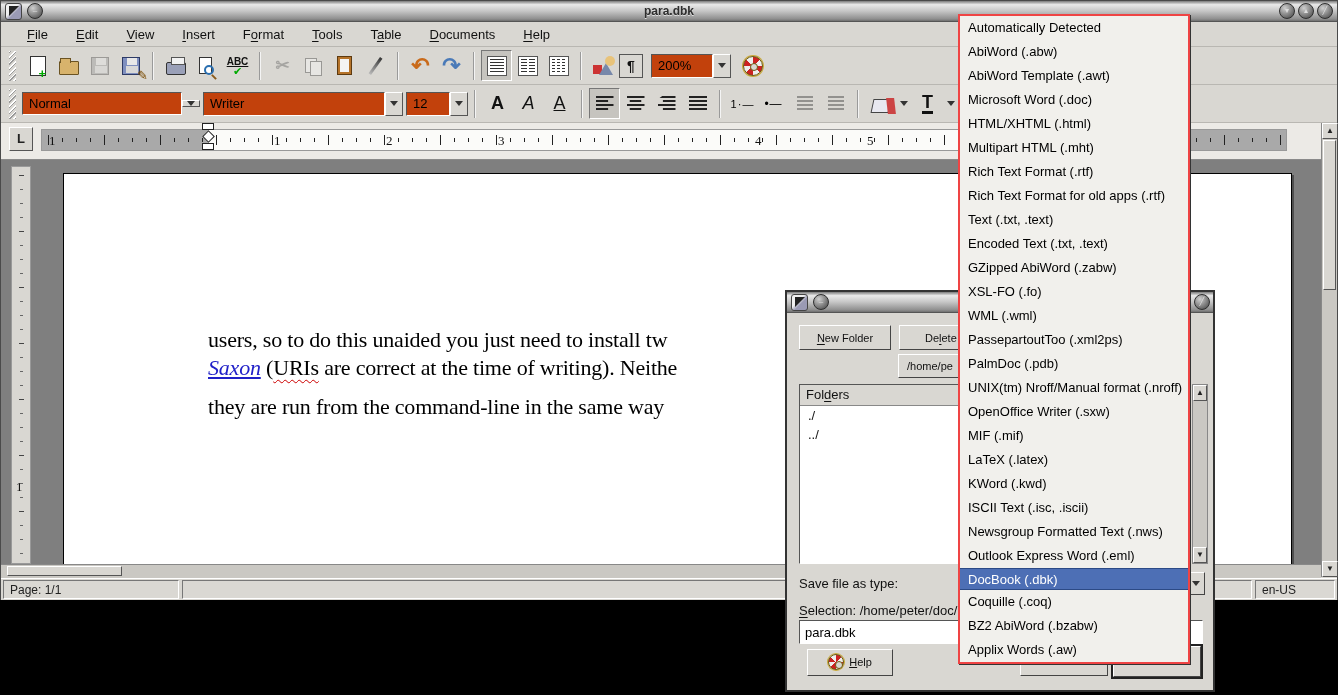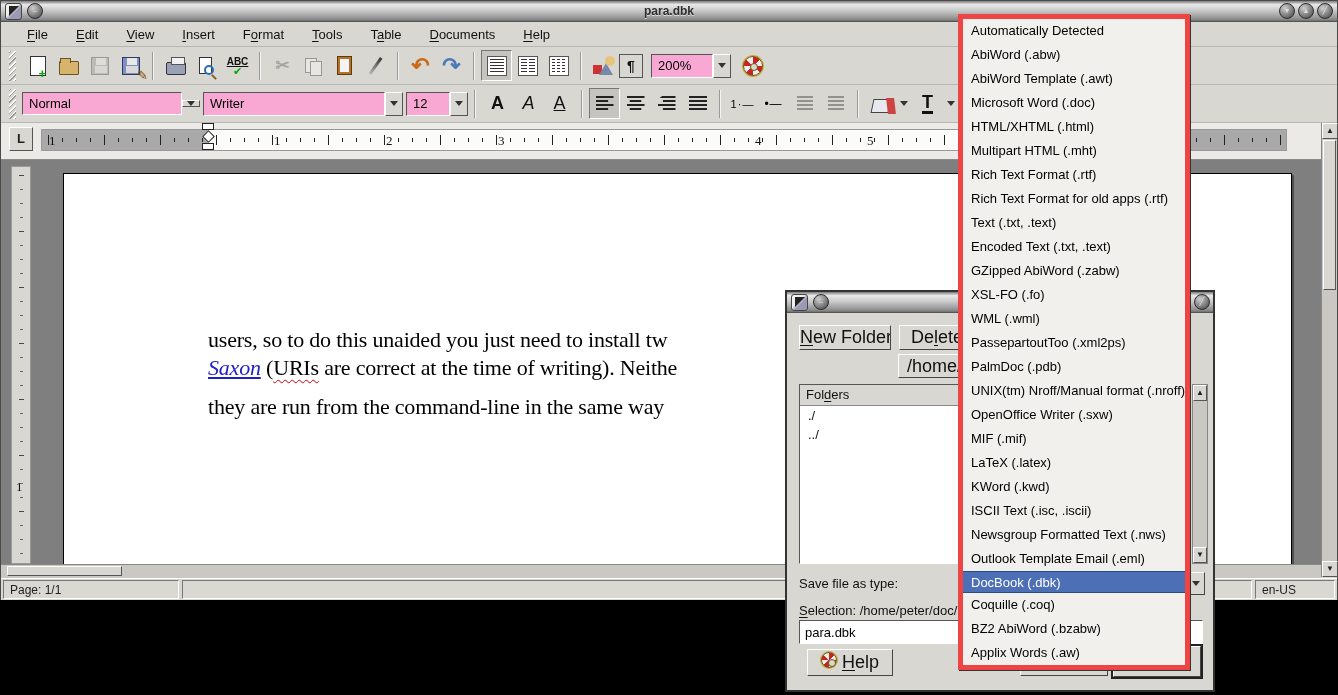--- a/index.html
+++ b/index.html
@@ -71,21 +71,21 @@
   .i-lifebuoy::after { content:""; position:absolute; left:6px; top:6px; width:6px; height:6px;
     border-radius:50%; background:#d9d7d2; border:1px solid #6a5a10; }
   .i-bucket { width:18px; height:14px; background:#e8e8f0; border:1px solid #444;
     transform:skewX(-12deg); position:relative; margin-top:4px; }
   .i-bucket::after { content:""; position:absolute; right:-6px; top:-2px; width:8px; height:16px;
     background:#c44; transform:skewX(18deg); }
   .glyph { font-weight:bold; color:#111; }
   .arrowdn { width:0; height:0; border-left:4px solid transparent; border-right:4px solid transparent;
     border-top:5px solid #333; }
   .combo { display:flex; align-items:stretch; height:24px; }
-  .combo .val { background:#f9a8d4; border:1px solid; border-color:#555 #fff #fff #555;
+  .combo .val { background:#c2410c; border:1px solid; border-color:#555 #fff #fff #555;
     font-size:13px; padding:3px 6px; white-space:nowrap; overflow:hidden; }
   .combo .arr { width:18px; background:#d9d7d2; border:1px solid; border-color:#fff #555 #555 #fff;
     display:flex; align-items:center; justify-content:center; }
   .alignicon { width:18px; height:16px;
     background:repeating-linear-gradient(180deg,#222 0 2px,transparent 2px 4px); }
   
   .rulerrow { position:relative; height:37px; background:#eceae6; border-bottom:1px solid #8a8a8a; }
   .tabbox { position:absolute; left:8px; top:4px; width:24px; height:24px; background:#d9d7d2;
     border:1px solid; border-color:#fff #555 #555 #fff; text-align:center; font-weight:bold;
     font-size:13px; line-height:22px; color:#222; }
@@ -124,31 +124,31 @@
     border:1px solid; border-color:#fff #555 #555 #fff; }
   .hscroll { position:absolute; left:0; right:16px; top:563px; height:14px; background:#cac8c3; border-top:1px solid #888; }
   
   .statusbar { position:absolute; left:0; right:0; top:577px; height:22px; background:#d9d7d2;
     border-top:1px solid #fff; display:flex; gap:3px; padding:1px 2px; font-size:12px; color:#222; }
   .statcell { border:1px solid; border-color:#777 #fff #fff #777; background:#dad8d3;
     padding:2px 6px; white-space:nowrap; overflow:hidden; }
   
   #saveas { left:785px; top:290px; width:430px; height:402px; border:2px solid #333; }
   .dbtn { position:absolute; background:#d9d7d2; border:1px solid; border-color:#fff #444 #444 #fff;
-    font-size:18px; color:#111; text-align:center; overflow:hidden; white-space:nowrap; }
+    font-size:11px; color:#111; text-align:center; overflow:hidden; white-space:nowrap; }
   .dlabel { position:absolute; font-size:13px; color:#111; white-space:nowrap; }
   .dinput { position:absolute; background:#fff; border:1px solid; border-color:#555 #fff #fff #555;
     font-size:13px; padding:2px 5px; font-family:"Liberation Sans",sans-serif; }
   .listbox { position:absolute; background:#fff; border:1px solid; border-color:#555 #fff #fff #555; }
   .listhdr { height:21px; background:#d9d7d2; border-bottom:1px solid #888; font-size:13px;
     padding:2px 6px; color:#111; }
   .listitem { font-size:13px; padding:2px 8px; color:#111; }
   
   #ftdrop { position:absolute; left:958px; top:14px; width:232px; background:#f1f0ec;
-    border:5px solid #ef4444; box-shadow:1px 1px 0 #333; z-index:50; }
+    border:2px solid #ef4444; box-shadow:1px 1px 0 #333; z-index:50; }
   .ftitem { height:24px; line-height:24px; padding-left:8px; font-size:13px; color:#000;
     white-space:nowrap; overflow:hidden; }
 </style>
 </head>
 <body>
 
 <div class="win" id="mainwin" style="left:0;top:0;width:1338px;height:600px;">
   <div class="titlebar">
     <div class="appicon"></div>
     <div class="roundbtn" style="left:26px;">–</div>
@@ -442,18 +442,18 @@
     <div class="ftitem">WML (.wml)</div>
     <div class="ftitem">PassepartoutToo (.xml2ps)</div>
     <div class="ftitem">PalmDoc (.pdb)</div>
     <div class="ftitem">UNIX(tm) Nroff/Manual format (.nroff)</div>
     <div class="ftitem">OpenOffice Writer (.sxw)</div>
     <div class="ftitem">MIF (.mif)</div>
     <div class="ftitem">LaTeX (.latex)</div>
     <div class="ftitem">KWord (.kwd)</div>
     <div class="ftitem">ISCII Text (.isc, .iscii)</div>
     <div class="ftitem">Newsgroup Formatted Text (.nws)</div>
-    <div class="ftitem">Outlook Template Email (.eml)</div>
+    <div class="ftitem">Outlook Express Word (.eml)</div>
     <div class="ftitem" style="background: rgb(77, 111, 181); color: rgb(255, 255, 255); border-top: 1px solid rgb(44, 74, 134); border-bottom: 1px solid rgb(44, 74, 134); height: 22px; line-height: 22px;">DocBook (.dbk)</div>
     <div class="ftitem">Coquille (.coq)</div>
     <div class="ftitem">BZ2 AbiWord (.bzabw)</div>
     <div class="ftitem">Applix Words (.aw)</div>
   </div>
 
 </body></html>

